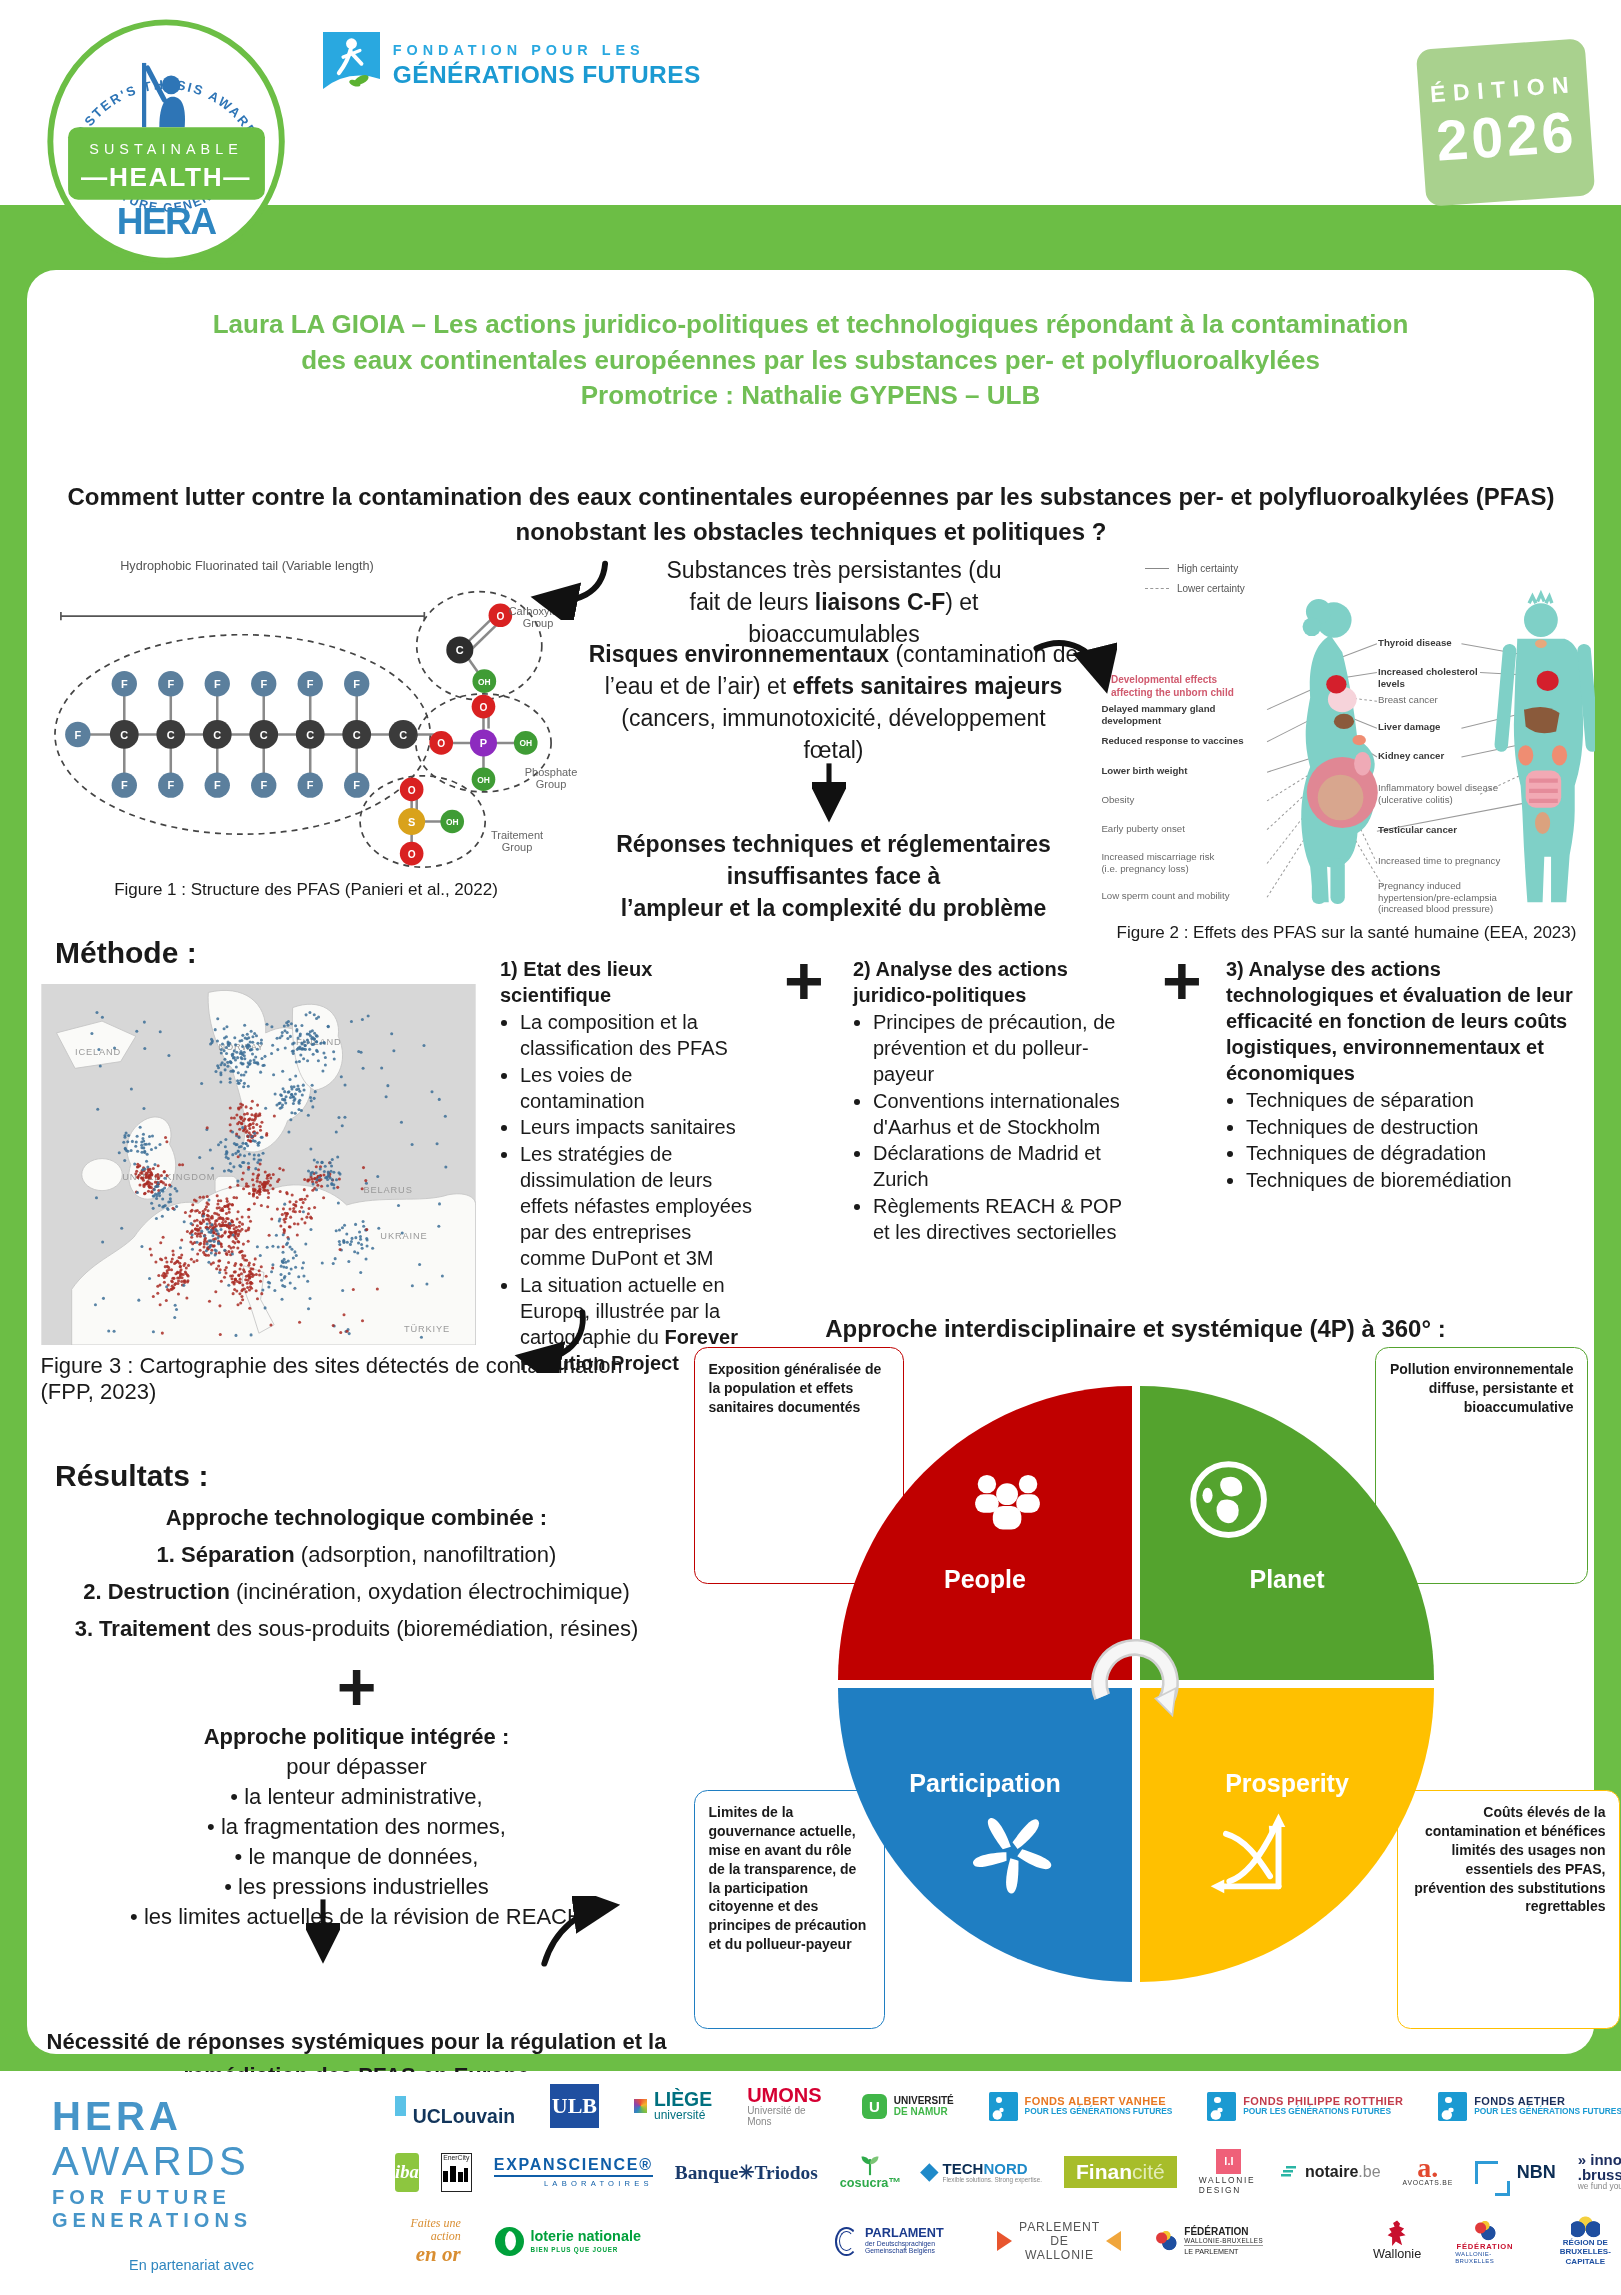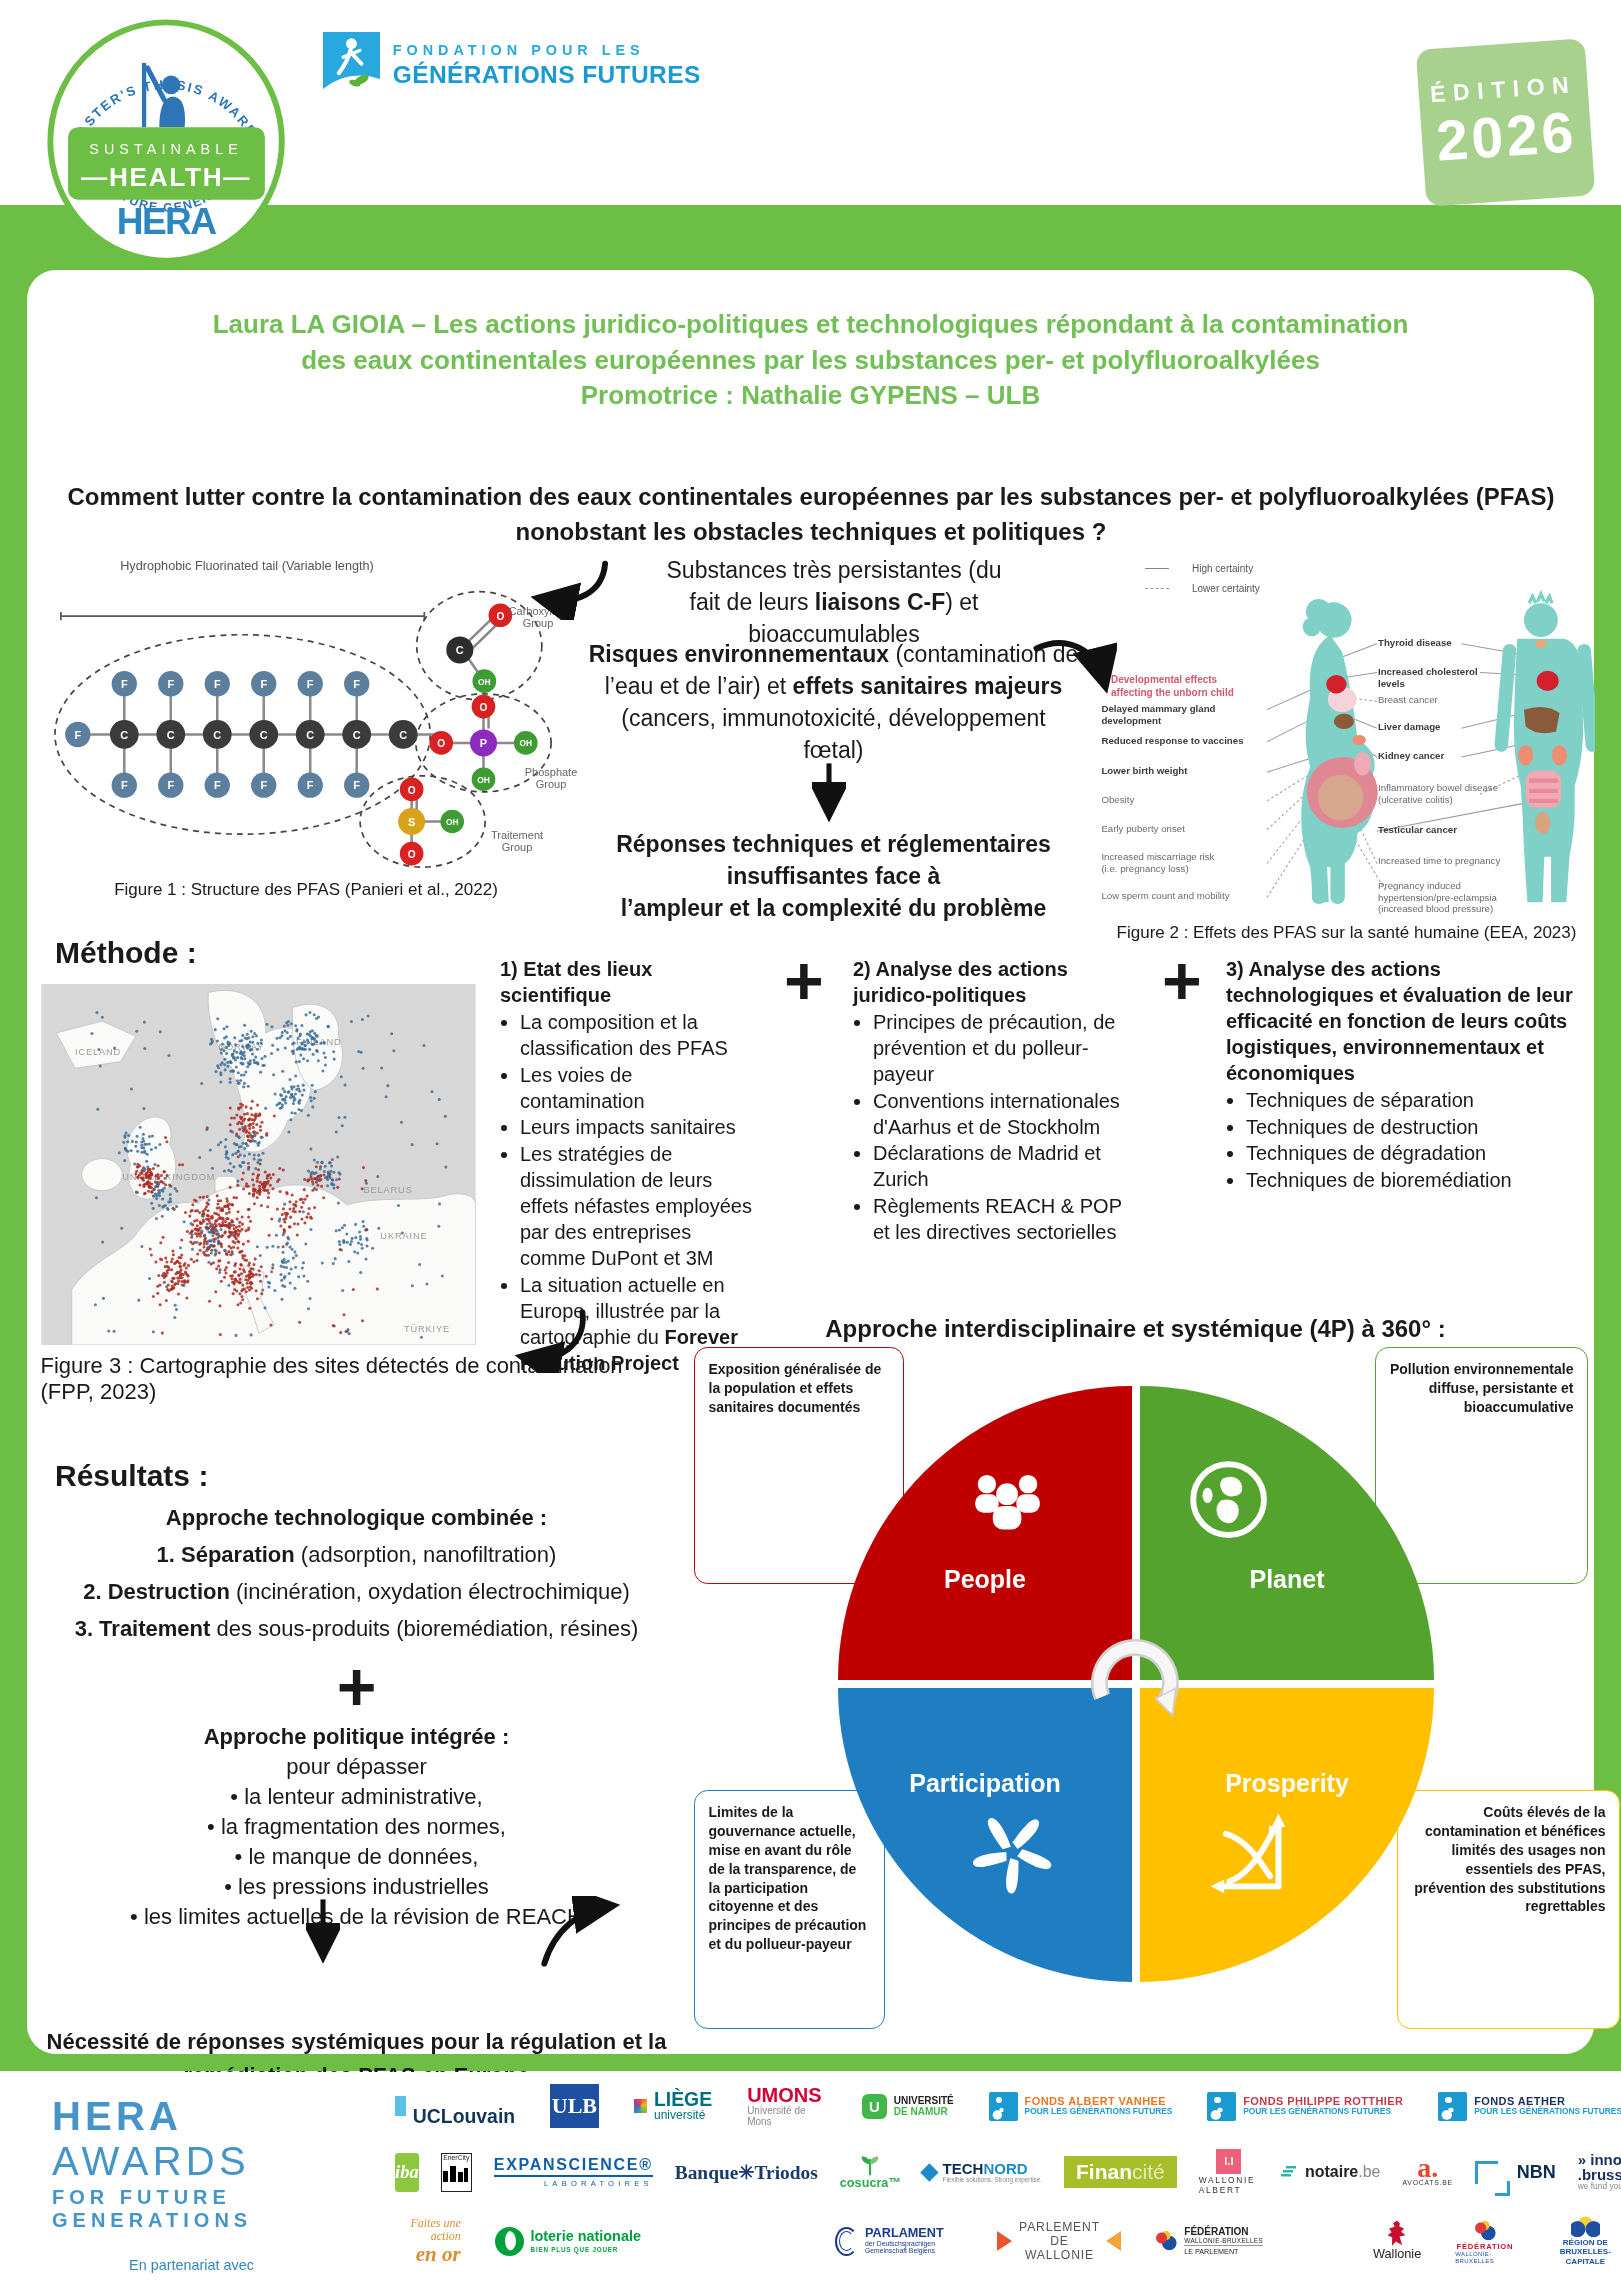--- a/index.html
+++ b/index.html
@@ -38,21 +38,21 @@
   #arrow-left{left:498px;top:287px;}
   #arrow-right{left:1001px;top:363px;}
   
   #fig2{left:1071px;top:279px;width:497px;height:405px;}
   .f2lbl{position:absolute;font-size:9.7px;line-height:1.2;color:#3a3a3a;}
   .f2lbl.hi{font-weight:700;}
   .f2lbl.lo{color:#6a6a6a;}
   .f2left{left:3.4px;width:169px;}
   .f2right{left:280px;width:123px;}
   #fig2 .figcap{position:absolute;left:0;top:374px;width:100%;text-align:center;}
-  .legrow{position:absolute;display:flex;align-items:center;gap:23px;font-size:10px;color:#555;}
+  .legrow{position:absolute;display:flex;align-items:center;gap:8px;font-size:10px;color:#555;}
   .legline{width:24px;border-top:1.7px solid #888;}
   .legline.dash{border-top:1.7px dashed #999;}
   #f2dev{left:13px;top:125px;color:#d05a6e;font-weight:700;font-size:10px;line-height:1.25;}
   
   .h2{font-size:30px;font-weight:700;}
   #methode-h{left:28px;top:666px;}
   #fig3{left:13.5px;top:714px;width:591px;}
   #fig3 .figcap{display:block;margin-top:5px;font-size:22px;}
   .mcol{font-size:20px;line-height:26px;}
   .mcol .mt{font-weight:700;margin-bottom:0.8px;}
@@ -2175,21 +2175,21 @@
       <div class="chip">
           <span class="tech-d"></span>
           <span class="stack">
             <span class="tech-t"><span>TECH</span><span class="n2">NORD</span></span>
             <span class="tech-s">Flexible solutions. Strong expertise.</span>
           </span>
         </div>
       <div class="fin-box"><span>Finan</span><span class="c2">cité</span></div>
       <div class="stack" style="align-items:center">
           <span class="wd-i">l.l</span>
-          <span class="wd-t">WALLONIE ALBERT</span>
+          <span class="wd-t">WALLONIE DESIGN</span>
         </div>
       <div class="chip">
           <span class="not-i"></span>
           <span class="not-t"><span>notaire</span><span class="be">.be</span></span>
         </div>
       <div class="stack" style="align-items:center">
           <span class="avo-t">a.</span>
           <span class="avo-s">AVOCATS.BE</span>
         </div>
       <div class="chip">

